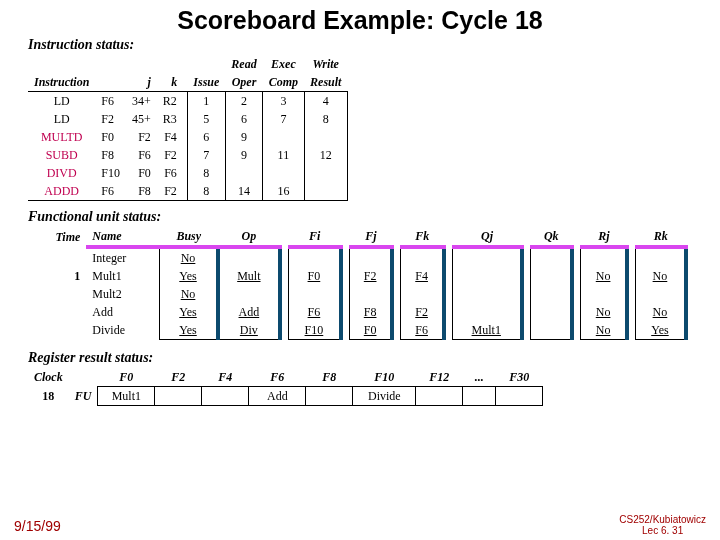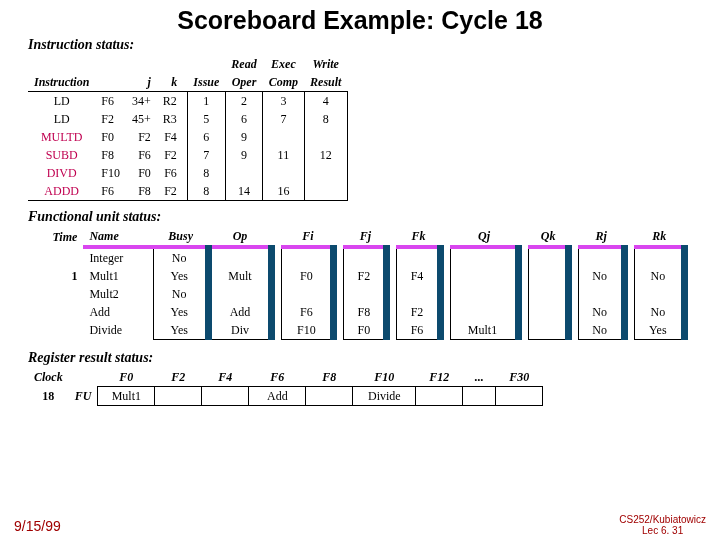--- a/index.html
+++ b/index.html
@@ -54,21 +54,21 @@
   .col-left { text-align:left; padding-right:4px;}
   .instr-box td { border-left:1px solid #000; border-right:1px solid #000; }
   .instr-box-top td { border-top:1px solid #000; }
   .instr-box-bot td { border-bottom:1px solid #000; }
   .noborder-lr { border-left:none !important; border-right:none !important;}
 
   .fu-table { margin-top: 2px; width: 660px;}
   .fu-header th { font-style: italic; font-weight: bold; }
   .fu-header2 th { font-style: italic; font-weight: bold; border-bottom: 4px solid #d946ef; }
   .fu-table td { }
-  .fu-box td.bx { border-left:1px solid #000; border-right:7px solid #0c4a6e; }
+  .fu-box td.bx { border-left:1px solid #000; border-right:4px solid #0c4a6e;text-decoration:underline; }
   .fu-box-top td.bx { border-top:1px solid #000; }
   .fu-box-bot td.bx { border-bottom:1px solid #000; }
   .gap { border:none !important; width:6px; padding:0 !important;}
 
   .reg-table { margin-top: 2px; }
   .reg-header th { font-style: italic; font-weight: bold; }
   .reg-body td.bx { border-top:1px solid #000; border-bottom:1px solid #000; border-left:1px solid #000; border-right:1px solid #000; }
   .reg-body td.lbl { font-style: italic; font-weight:bold; text-align:right; padding-right:6px;}
 
   .footer-left {

